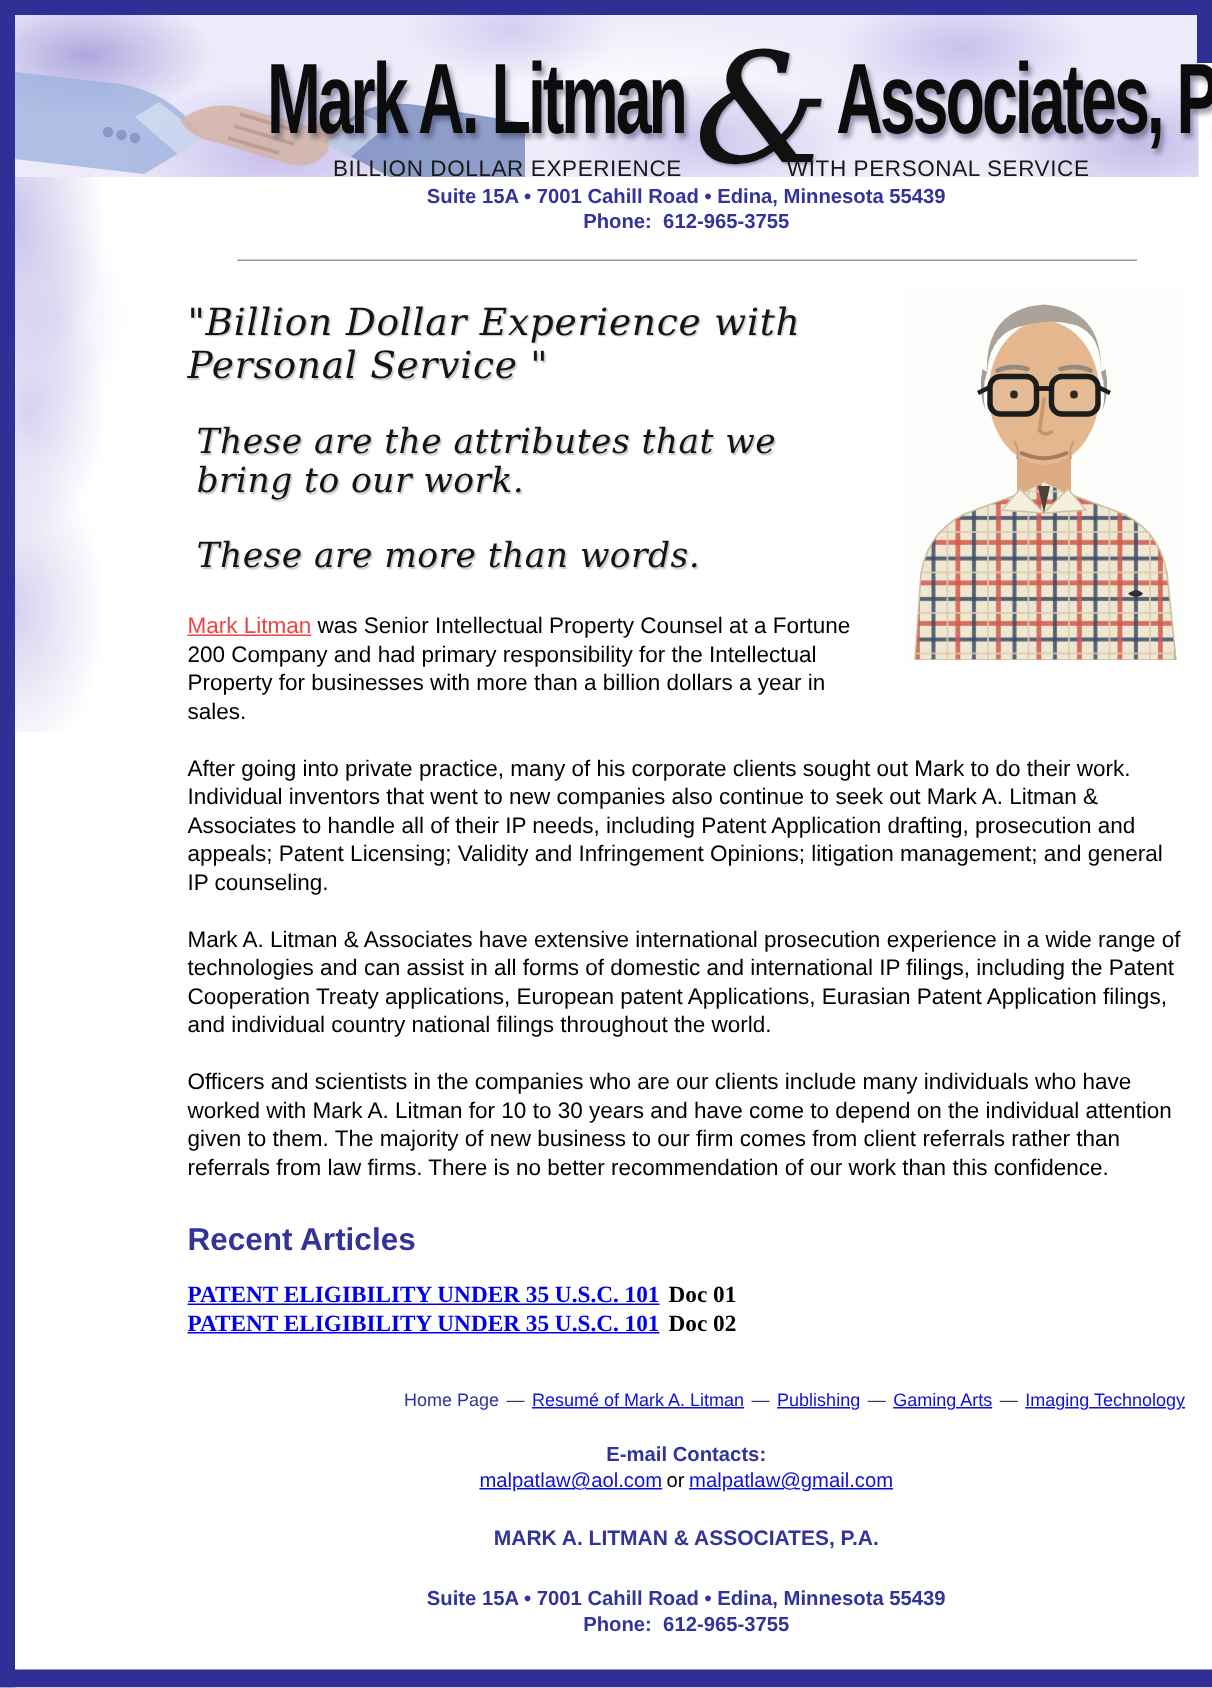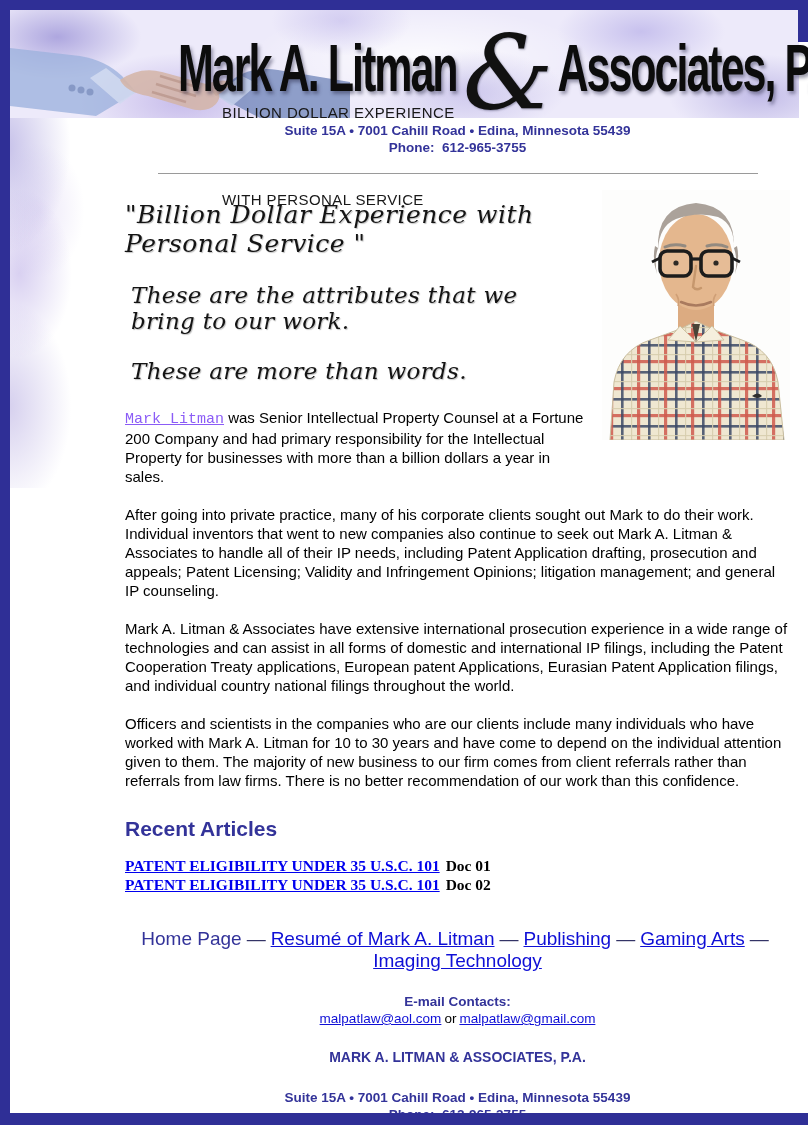--- a/index.html
+++ b/index.html
@@ -36,21 +36,21 @@
     transform:scaleY(1.55);transform-origin:center bottom;
     text-shadow:2px 2px 3px rgba(40,40,70,.45);
   }
   .title-amp{
     display:inline-block;font-family:"DejaVu Serif", serif;font-style:italic;font-weight:normal;
     font-size:102px;line-height:.78;color:#111;margin:0 4px -8px 6px;
     text-shadow:1px 1px 2px rgba(40,40,70,.4);
   }
   .subtitle-row{
     position:absolute;left:212px;top:94px;display:flex;gap:70px;z-index:2;
-    font-size:15px;color:#181818;letter-spacing:.4px;white-space:nowrap;flex-direction:column;
+    font-size:15px;color:#181818;letter-spacing:.4px;white-space:nowrap;
   }
 
   
   .left-marble{
     position:absolute;top:118px;left:10px;width:118px;height:370px;pointer-events:none;
     background-image:
       radial-gradient(ellipse 95px 150px at -5% 8%, rgba(148,138,214,.55), transparent 70%),
       radial-gradient(ellipse 75px 120px at 8% 42%, rgba(170,152,224,.45), transparent 70%),
       radial-gradient(ellipse 85px 140px at -2% 78%, rgba(150,135,212,.40), transparent 75%),
       radial-gradient(ellipse 60px 90px at 25% 25%, rgba(190,175,232,.30), transparent 75%);
@@ -66,29 +66,29 @@
 
   hr.rule{border:none;border-top:1px solid #9a9a9a;width:600px;margin:17px auto 0 auto;}
 
   .portrait{float:right;width:188px;height:250px;margin:16px 0 10px 16px;}
 
   .quote{margin-top:26px;font-family:"DejaVu Serif", serif;font-style:italic;color:#141414;}
   .quote-line1{font-size:25px;letter-spacing:.5px;margin:0 0 24px 0;text-shadow:1px 1px 1px rgba(0,0,0,.25);}
   .quote-line{font-size:23px;letter-spacing:.3px;margin:0 0 24px 6px;text-shadow:1px 1px 1px rgba(0,0,0,.25);}
 
   .body-para{font-size:15px;line-height:19px;color:#000;margin:19px 0;}
-  a.text-link{color:#8b5cf6;text-decoration:underline;cursor:pointer;font-family:Liberation Mono, monospace;}
+  a.text-link{color:#ef4444;text-decoration:underline;cursor:pointer;}
 
   .articles-heading{font-size:21px;font-weight:bold;color:#333399;margin:27px 0 15px 0;}
   .article-row{font-size:15.5px;font-weight:bold;line-height:19px;font-family:Liberation Serif, serif;}
   .article-link{color:#0000ee;text-decoration:underline;cursor:pointer;}
   .article-suffix{color:#000;margin-left:6px;}
 
   .footer-area{text-align:center;clear:both;}
-  .nav-row{margin-top:34px;font-size:19px;color:#333399;}
+  .nav-row{margin-top:34px;font-size:12px;color:#333399;text-align:right;}
   .nav-current{color:#333399;}
   .nav-sep{color:#333366;margin:0 5px;}
   a.nav-link{color:#0f0fd6;text-decoration:underline;cursor:pointer;}
 
   .email-block{margin-top:21px;font-size:13.5px;line-height:17px;}
   .email-heading{font-weight:bold;color:#333399;}
   a.email-link{color:#0f0fd6;text-decoration:underline;cursor:pointer;}
   .email-or{color:#000;margin:0 3px;}
 
   .firm-name{margin-top:22px;font-size:14px;font-weight:bold;color:#333399;}

